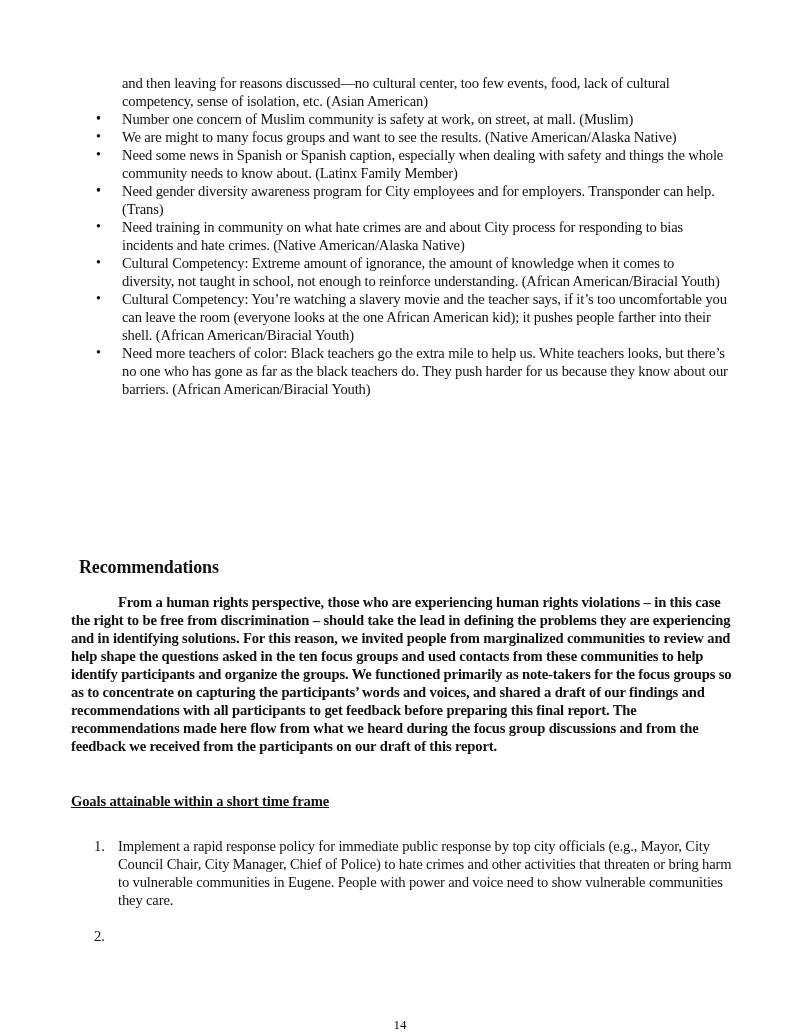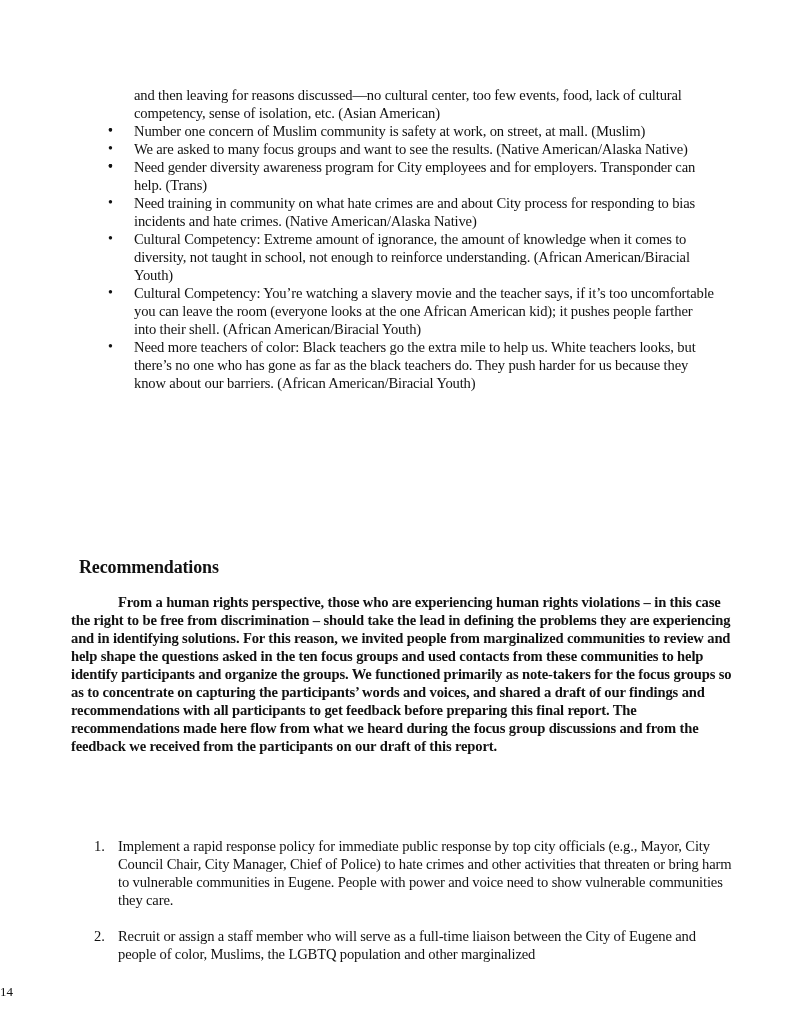--- a/index.html
+++ b/index.html
@@ -19,21 +19,21 @@
       position: absolute;
       left: 71px;
       top: 70px;
       width: 662px;
       font-size: 14.6px;
       line-height: 18px;
       letter-spacing: -0.15px;
     }
     ul.bullets {
       list-style: none;
-      margin: 16px;
+      margin: 4px;
       padding: 0;
     }
     ul.bullets li {
       position: relative;
       padding-left: 47px;
       margin: 0;
     }
     ul.bullets li .bullet {
       position: absolute;
       left: 21px;
@@ -85,22 +85,22 @@
     }
     ol.goals li .num {
       position: absolute;
       left: 23px;
       top: 0;
     }
     .page-number {
       position: absolute;
       left: 0;
       width: 800px;
-      top: 984px;
-      text-align: left;
+      top: 1017px;
+      text-align: center;
       font-size: 13px;
       font-family: "Liberation Serif", "DejaVu Serif", serif;
     }
   </style>
 </head>
 <body>
 
 <div class="page">
   <ul class="bullets">
     <li class="cont">
@@ -108,24 +108,25 @@
     </li>
     <li>
       <span class="bullet">•</span>
     </li>
     <li>
       <span class="bullet">•</span>
       <span>Number one concern of Muslim community is safety at work, on street, at mall. (Muslim)</span>
     </li>
     <li>
       <span class="bullet">•</span>
-      <span>We are asked to many focus groups and want to see the results. (Native American/Alaska Native)</span>
+      <span>We are might to many focus groups and want to see the results. (Native American/Alaska Native)</span>
     </li>
     <li>
       <span class="bullet">•</span>
+      <span>Need some news in Spanish or Spanish caption, especially when dealing with safety and things the whole community needs to know about. (Latinx Family Member)</span>
     </li>
     <li>
       <span class="bullet">•</span>
     </li>
     <li>
       <span class="bullet">•</span>
       <span>Need gender diversity awareness program for City employees and for employers. Transponder can help. (Trans)</span>
     </li>
     <li>
       <span class="bullet">•</span>
@@ -142,26 +143,26 @@
     <li>
       <span class="bullet">•</span>
       <span>Need more teachers of color: Black teachers go the extra mile to help us. White teachers looks, but there’s no one who has gone as far as the black teachers do. They push harder for us because they know about our barriers. (African American/Biracial Youth)</span>
     </li>
   </ul>
 
   <h2 class="section-heading">Recommendations</h2>
 
   <p class="para">From a human rights perspective, those who are experiencing human rights violations – in this case the right to be free from discrimination – should take the lead in defining the problems they are experiencing and in identifying solutions. For this reason, we invited people from marginalized communities to review and help shape the questions asked in the ten focus groups and used contacts from these communities to help identify participants and organize the groups. We functioned primarily as note-takers for the focus groups so as to concentrate on capturing the participants’ words and voices, and shared a draft of our findings and recommendations with all participants to get feedback before preparing this final report. The recommendations made here flow from what we heard during the focus group discussions and from the feedback we received from the participants on our draft of this report.</p>
 
+  <p class="subheading">Goals attainable within a short time frame</p>
 
   <ol class="goals">
     <li>
       <span class="num">1.</span>
       <span>Implement a rapid response policy for immediate public response by top city officials (e.g., Mayor, City Council Chair, City Manager, Chief of Police) to hate crimes and other activities that threaten or bring harm to vulnerable communities in Eugene. People with power and voice need to show vulnerable communities they care.</span>
     </li>
     <li>
       <span class="num">2.</span>
-      <span>Recruit or assign a staff member who will serve as a full-time liaison between the City of Eugene and people of color, Muslims, the LGBTQ population and other marginalized</span>
     </li>
   </ol>
 </div>
 
 <div class="page-number">14</div>
 
 </body></html>

